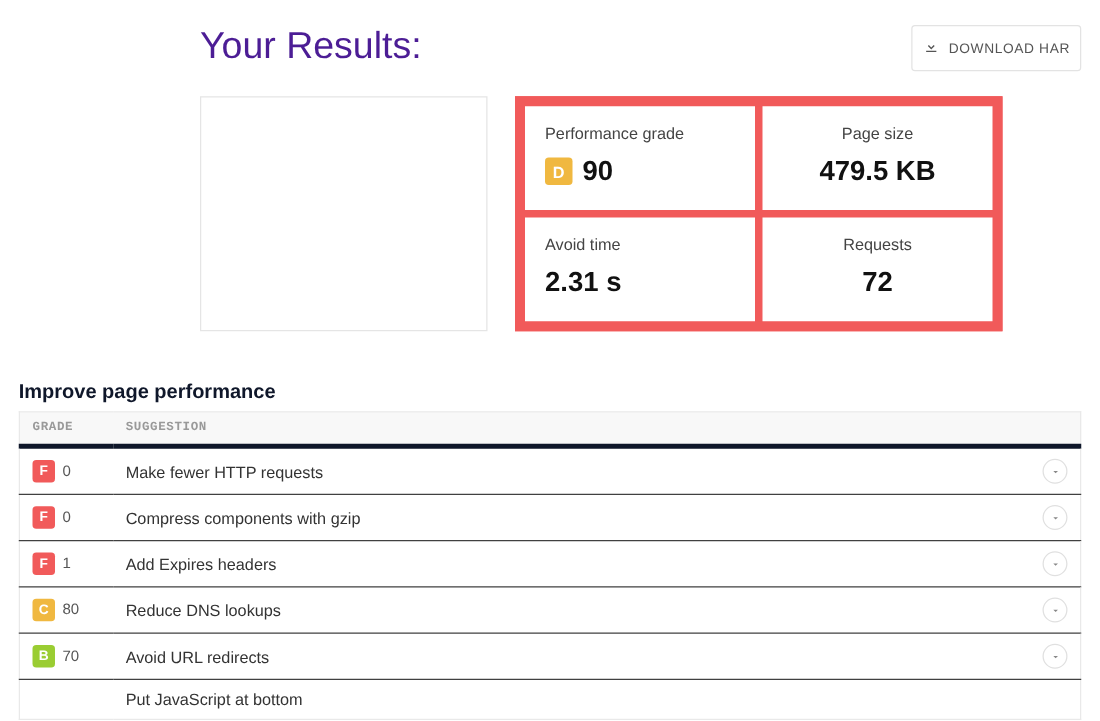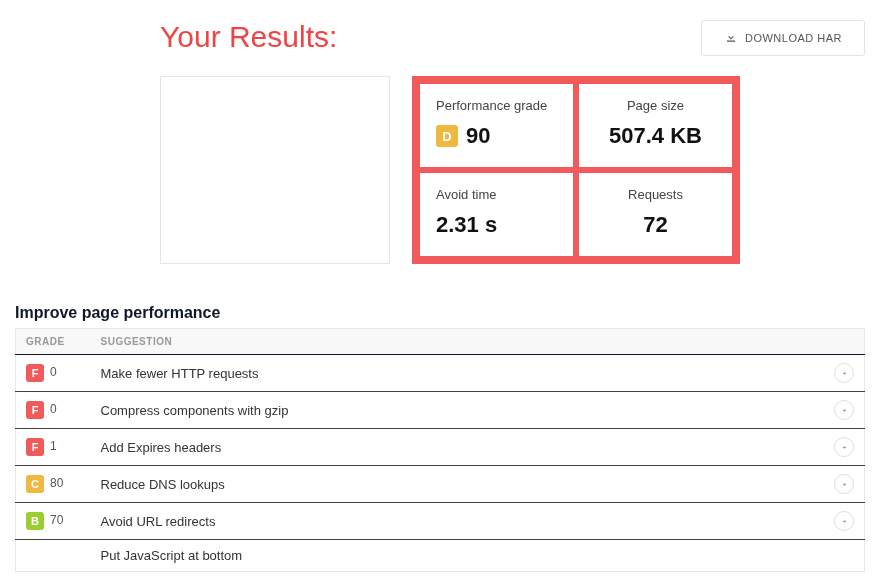--- a/index.html
+++ b/index.html
@@ -14,35 +14,35 @@
   .wrap { padding: 20px 15px 30px 15px; }
   .top-row {
     display: flex;
     align-items: flex-start;
     margin-left: 145px;
     margin-bottom: 20px;
   }
   .title {
     font-size: 30px;
     font-weight: 300;
-    color: #ef4444;
+    color: #4c1d95;
     margin: 0;
     flex: 1;
   }
   .btn {
     display: inline-flex;
     align-items: center;
     gap: 7px;
     border: 1px solid #e3e3e3;
     border-radius: 3px;
     background: #fff;
     color: #555;
     font-size: 11px;
     letter-spacing: 0.5px;
-    padding: 9px 22px;
+    padding: 9px 8px;
     margin-left: 10px;
     cursor: pointer;
     font-family: inherit;
   }
   .btn svg { width: 14px; height: 14px; fill: #555; }
   .hero {
     display: flex;
     align-items: stretch;
     margin-left: 145px;
     gap: 22px;
@@ -53,21 +53,21 @@
     border: 1px solid #e5e5e5;
     background: #fff;
   }
   .stats-frame {
     border: 8px solid #f15a5a;
     display: grid;
     grid-template-columns: 1fr 1fr;
     grid-template-rows: 1fr 1fr;
     gap: 6px;
     background: #f15a5a;
-    width: 328px;
+    width: 390px;
   }
   .stat-card {
     background: #fff;
     padding: 14px 16px 12px 16px;
   }
   .stat-label {
     font-size: 13px;
     color: #444;
     margin-bottom: 10px;
   }
@@ -112,21 +112,22 @@
     border: 1px solid #e9e9e9;
   }
   table.perf th {
     text-align: left;
     font-size: 10px;
     letter-spacing: 0.5px;
     color: #999;
     font-weight: 600;
     background: #f8f8f8;
     padding: 7px 10px;
-    border-bottom: 1px solid #0f172a;
+    border-bottom: 4px solid #0f172a;
+    font-family: Liberation Mono, monospace;
   }
   table.perf td {
     padding: 8px 10px;
     border-bottom: 1px solid #404040;
     font-size: 13px;
     color: #333;
     vertical-align: middle;
   }
   table.perf tr:last-child td { border-bottom: none; }
   .col-grade { width: 75px; white-space: nowrap; }
@@ -186,21 +187,21 @@
       <div class="stat-card">
         <div class="stat-label">Performance grade</div>
         <div class="stat-value">
           <span class="grade-badge g-D">D</span>
           <span>90</span>
         </div>
       </div>
 
       <div class="stat-card center">
         <div class="stat-label">Page size</div>
-        <div class="stat-value">507.4 KB</div>
+        <div class="stat-value">479.5 KB</div>
       </div>
 
       <div class="stat-card">
         <div class="stat-label">Avoid time</div>
         <div class="stat-value">2.31 s</div>
       </div>
 
       <div class="stat-card center">
         <div class="stat-label">Requests</div>
         <div class="stat-value">72</div>

